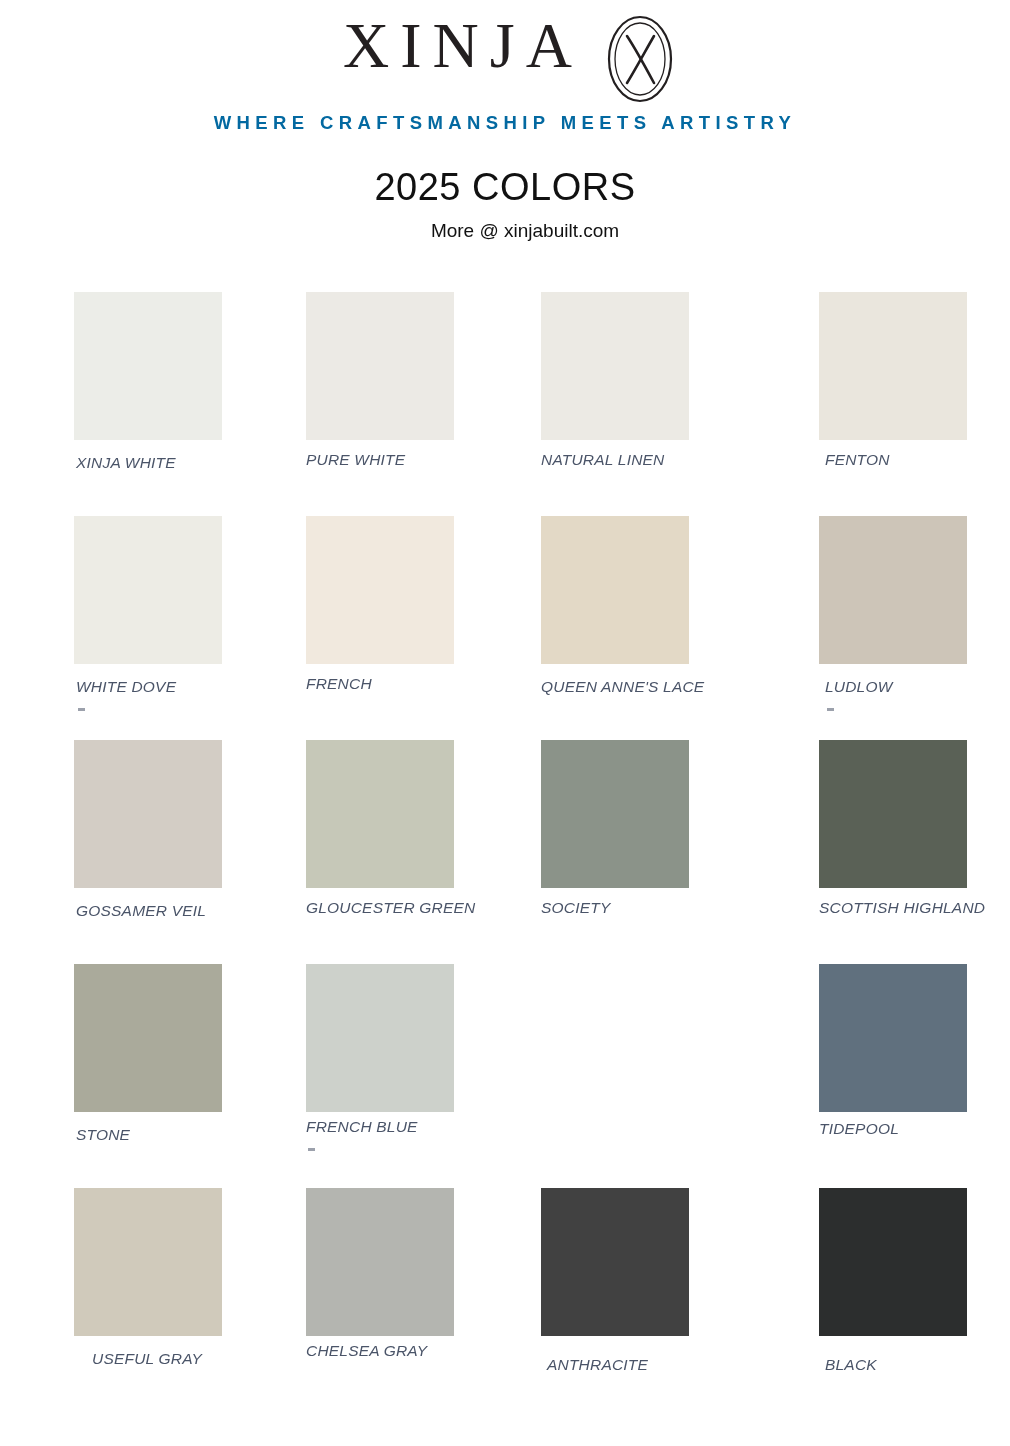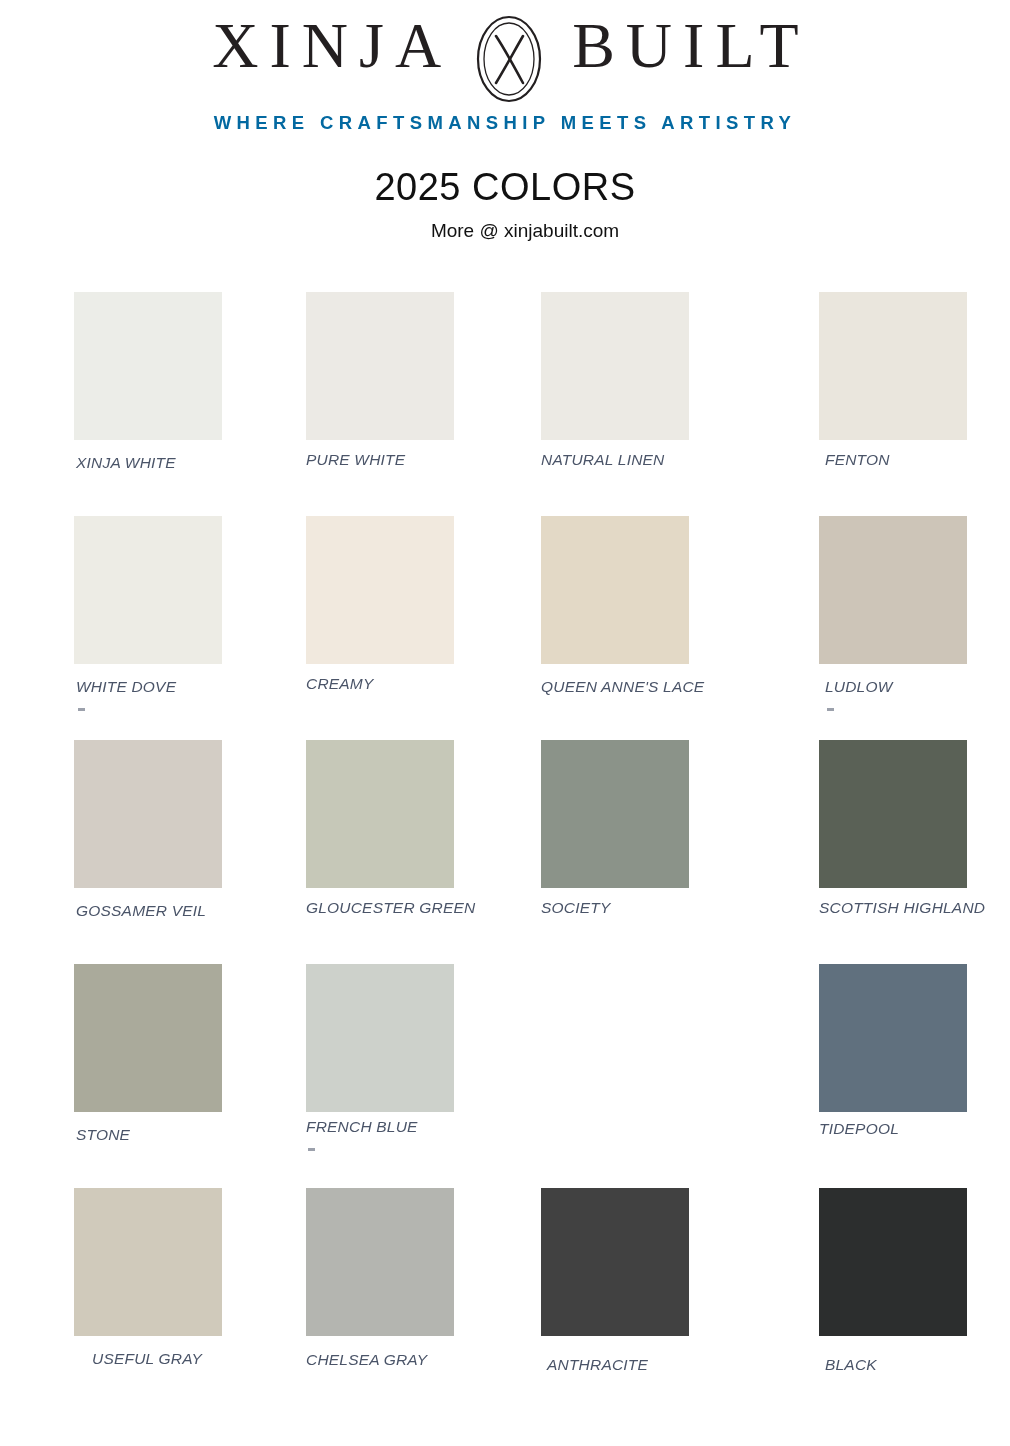--- a/index.html
+++ b/index.html
@@ -141,21 +141,20 @@
 
     <span class="logo-mark">
       <svg width="78" height="90" viewBox="0 0 78 90" aria-hidden="true">
         <ellipse cx="39" cy="45" rx="31" ry="42" fill="none" stroke="#231f20" stroke-width="2.2"></ellipse>
         <ellipse cx="39" cy="45" rx="25" ry="36" fill="none" stroke="#231f20" stroke-width="1.3"></ellipse>
         <path d="M26 22 C 34 34, 46 56, 53 69" stroke="#231f20" stroke-width="2.6" fill="none" stroke-linecap="round"></path>
         <path d="M53 22 C 46 34, 34 56, 26 69" stroke="#231f20" stroke-width="2.6" fill="none" stroke-linecap="round"></path>
       </svg>
     </span>
 
-    <span class="logo-word right">BUILT</span>
   </div>
 
   <div class="tagline">WHERE CRAFTSMANSHIP MEETS ARTISTRY</div>
 
   <div class="page-title">2025 COLORS</div>
 
   <div class="page-subtitle">More @  xinjabuilt.com</div>
 </div>
 
 <div class="grid">
@@ -178,21 +177,21 @@
       </div>
     </div>
     <div class="grid-row">
       <div class="cell c0">
         <div class="swatch" style="background: rgb(237, 236, 229);"></div>
         <div class="swatch-label" style="margin-top: 14px; margin-left: 2px; color: rgb(74, 84, 104);">WHITE DOVE</div>
         <span class="clip-artifact" style="top: 192px; left: 4px;"></span>
       </div>
       <div class="cell c1">
         <div class="swatch" style="background: rgb(241, 233, 222);"></div>
-        <div class="swatch-label" style="margin-top: 11px; margin-left: 0px; color: rgb(74, 84, 104);">CREAMY</div>
+        <div class="swatch-label" style="margin-top: 11px; margin-left: 0px; color: rgb(74, 84, 104);">FRENCH</div>
       </div>
       <div class="cell c2">
         <div class="swatch" style="background: rgb(227, 217, 198);"></div>
         <div class="swatch-label" style="margin-top: 14px; margin-left: 0px; color: rgb(74, 84, 104);">QUEEN ANNE'S LACE</div>
       </div>
       <div class="cell c3">
         <div class="swatch" style="background: rgb(205, 197, 184);"></div>
         <div class="swatch-label" style="margin-top: 14px; margin-left: 6px; color: rgb(74, 84, 104);">LUDLOW</div>
         <span class="clip-artifact" style="top: 192px; left: 8px;"></span>
       </div>
@@ -230,21 +229,21 @@
         <div class="swatch-label" style="margin-top: 8px; margin-left: 0px; color: rgb(74, 84, 104);">TIDEPOOL</div>
       </div>
     </div>
     <div class="grid-row">
       <div class="cell c0">
         <div class="swatch" style="background: rgb(208, 202, 187);"></div>
         <div class="swatch-label" style="margin-top: 14px; margin-left: 18px; color: rgb(74, 84, 104);">USEFUL GRAY</div>
       </div>
       <div class="cell c1">
         <div class="swatch" style="background: rgb(180, 181, 176);"></div>
-        <div class="swatch-label" style="margin-top: 15px; margin-left: 0px; color: rgb(74, 84, 104);">CHELSEA GRAY</div>
+        <div class="swatch-label" style="margin-top: 6px; margin-left: 0px; color: rgb(74, 84, 104);">CHELSEA GRAY</div>
       </div>
       <div class="cell c2">
         <div class="swatch" style="background: rgb(65, 65, 65);"></div>
         <div class="swatch-label" style="margin-top: 20px; margin-left: 6px; color: rgb(74, 84, 104);">ANTHRACITE</div>
       </div>
       <div class="cell c3">
         <div class="swatch" style="background: rgb(44, 46, 46);"></div>
         <div class="swatch-label" style="margin-top: 20px; margin-left: 6px; color: rgb(74, 84, 104);">BLACK</div>
       </div>
     </div>

